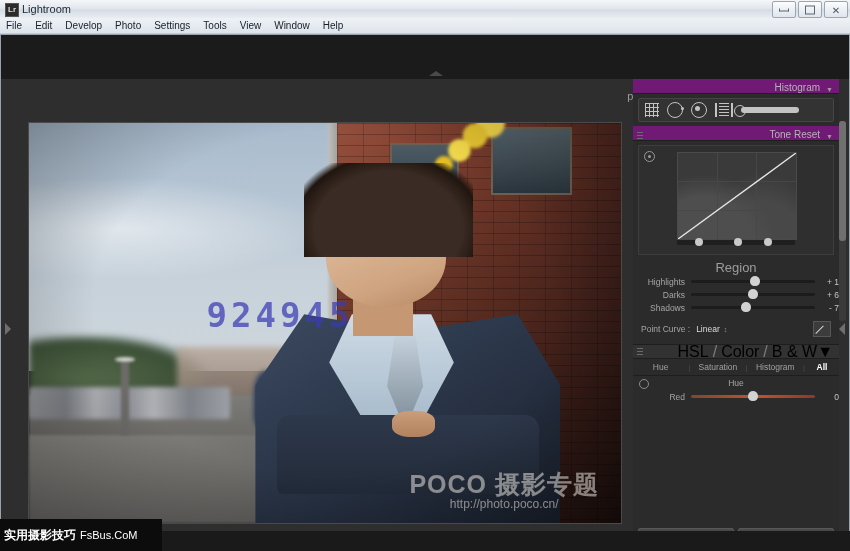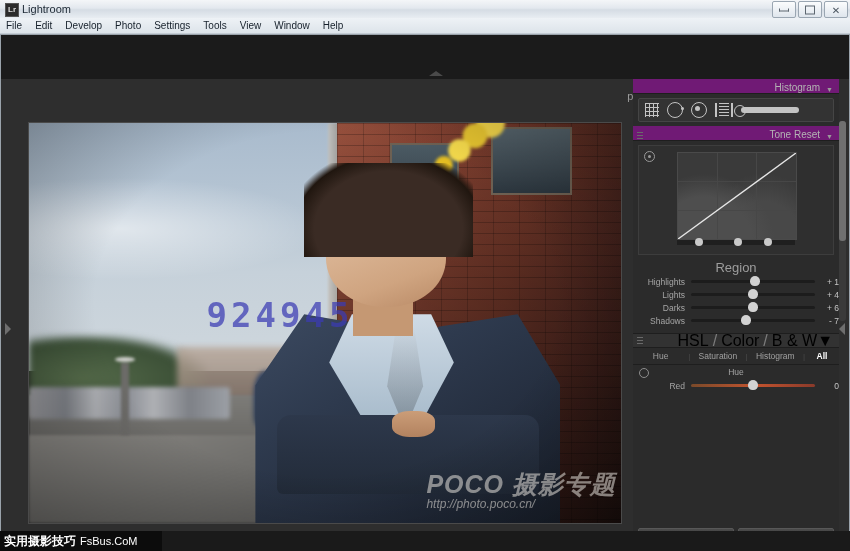--- a/index.html
+++ b/index.html
@@ -131,21 +131,21 @@
   .arms{position:absolute;left:2%;top:70%;width:96%;height:22%;
     background:linear-gradient(to bottom,#2d384b,#222b39);border-radius:14px 14px 6px 6px;}
   .hand{position:absolute;left:44%;top:69%;width:16%;height:7%;
     background:linear-gradient(to bottom,#cb9d78,#b2825f);border-radius:40%;}
 
   .ph-shadow{position:absolute;inset:0;pointer-events:none;
     background:radial-gradient(ellipse at 50% 45%,rgba(0,0,0,0) 55%,rgba(0,0,0,.35) 100%);}
 
   .wm-num{position:absolute;left:30%;top:43%;font-size:34px;font-weight:bold;color:#3b3bb4;
     opacity:.72;letter-spacing:4px;font-family:"DejaVu Sans Mono",monospace;}
-  .wm-poco{position:absolute;right:5px;bottom:12px;text-align:left;color:#e4e0da;opacity:.55;font-style:italic;}
+  .wm-poco{position:absolute;right:22px;bottom:12px;text-align:center;color:#e4e0da;opacity:.55;}
   .wm-poco .p1{font-size:25px;font-weight:bold;letter-spacing:1px;line-height:25px;}
   .wm-poco .p2{font-size:12px;line-height:14px;}
 
   
   .ctoolbar{position:absolute;left:18px;top:460px;width:592px;height:22px;background:#3a3a3a;
     border-radius:2px;display:flex;align-items:center;}
   .tbtn{width:24px;height:15px;margin-left:6px;background:#575757;border:1px solid #6f6f6f;
     border-radius:2px;position:relative;}
   .tbtn.on{background:#6b6b6b;}
   .tbtn i{position:absolute;left:3px;top:3px;right:3px;bottom:3px;border:1px solid #c9c9c9;}
@@ -234,21 +234,21 @@
 
   .btnrow{position:absolute;left:5px;right:5px;bottom:4px;display:flex;gap:4px;}
   .lrbtn{flex:1;height:18px;background:linear-gradient(to bottom,#4a4a4a,#3a3a3a);
     border:1px solid #585858;border-radius:2px;color:#c8c8c8;font-size:9.5px;line-height:18px;text-align:center;}
 
   
   .rscroll{position:absolute;left:838px;top:86px;width:7px;height:200px;background:#3a3a3a;border-radius:3px;}
   .rscroll i{position:absolute;left:0;top:0;width:7px;height:120px;background:#707070;border-radius:3px;display:block;}
 
   
-  .botwm{position:absolute;left:0;bottom:0;width:162px;height:20px;background:#0c0c0c;
+  .botwm{position:absolute;left:0;bottom:0;width:162px;height:32px;background:#0c0c0c;
     display:flex;align-items:center;padding-left:4px;box-sizing:border-box;z-index:30;}
   .botwm .cn{font-size:12px;color:#ffffff;font-weight:bold;font-family:"DejaVu Sans",sans-serif;}
   .botwm .en{font-size:11px;color:#ffffff;margin-left:4px;}
 
   .bottombar{position:absolute;left:0;bottom:0;width:850px;height:20px;background:#1a1a1a;}
 </style>
 </head>
 <body>
 
 <div id="app">
@@ -401,41 +401,40 @@
       <div class="region-lbl">Region</div>
 
       <div class="srow">
         <span class="lbl">Highlights</span>
         <span class="track">
             <i class="knob" style="left:52%;"></i>
           </span>
         <span class="val">+ 1</span>
       </div>
       <div class="srow">
-        <span class="lbl">Lights</span>
-        <span class="track">
-            <i class="knob" style="left:50%;"></i>
-          </span>
-        <span class="val">+ 4</span>
-      </div>
-      <div class="srow">
         <span class="lbl">Darks</span>
         <span class="track">
             <i class="knob" style="left:50%;"></i>
           </span>
         <span class="val">+ 6</span>
       </div>
       <div class="srow">
         <span class="lbl">Shadows</span>
         <span class="track">
             <i class="knob" style="left:44%;"></i>
           </span>
         <span class="val">- 7</span>
       </div>
 
+      <div class="pointcurve">
+        <span class="pl">Point Curve :</span>
+        <span class="pv">Linear</span>
+        <span class="pd">↕</span>
+        <span class="pcbtn"></span>
+      </div>
 
       <div class="hslhead" style="margin-top:6px;">
         <span class="pgrip"></span>
         <span class="ttl">HSL</span>
         <span class="ttl" style="margin:0 4px;color:#7c7c7c;">/</span>
         <span class="ttl">Color</span>
         <span class="ttl" style="margin:0 4px;color:#7c7c7c;">/</span>
         <span class="ttl">B &amp; W</span>
         <span class="tri">▼</span>
       </div>

